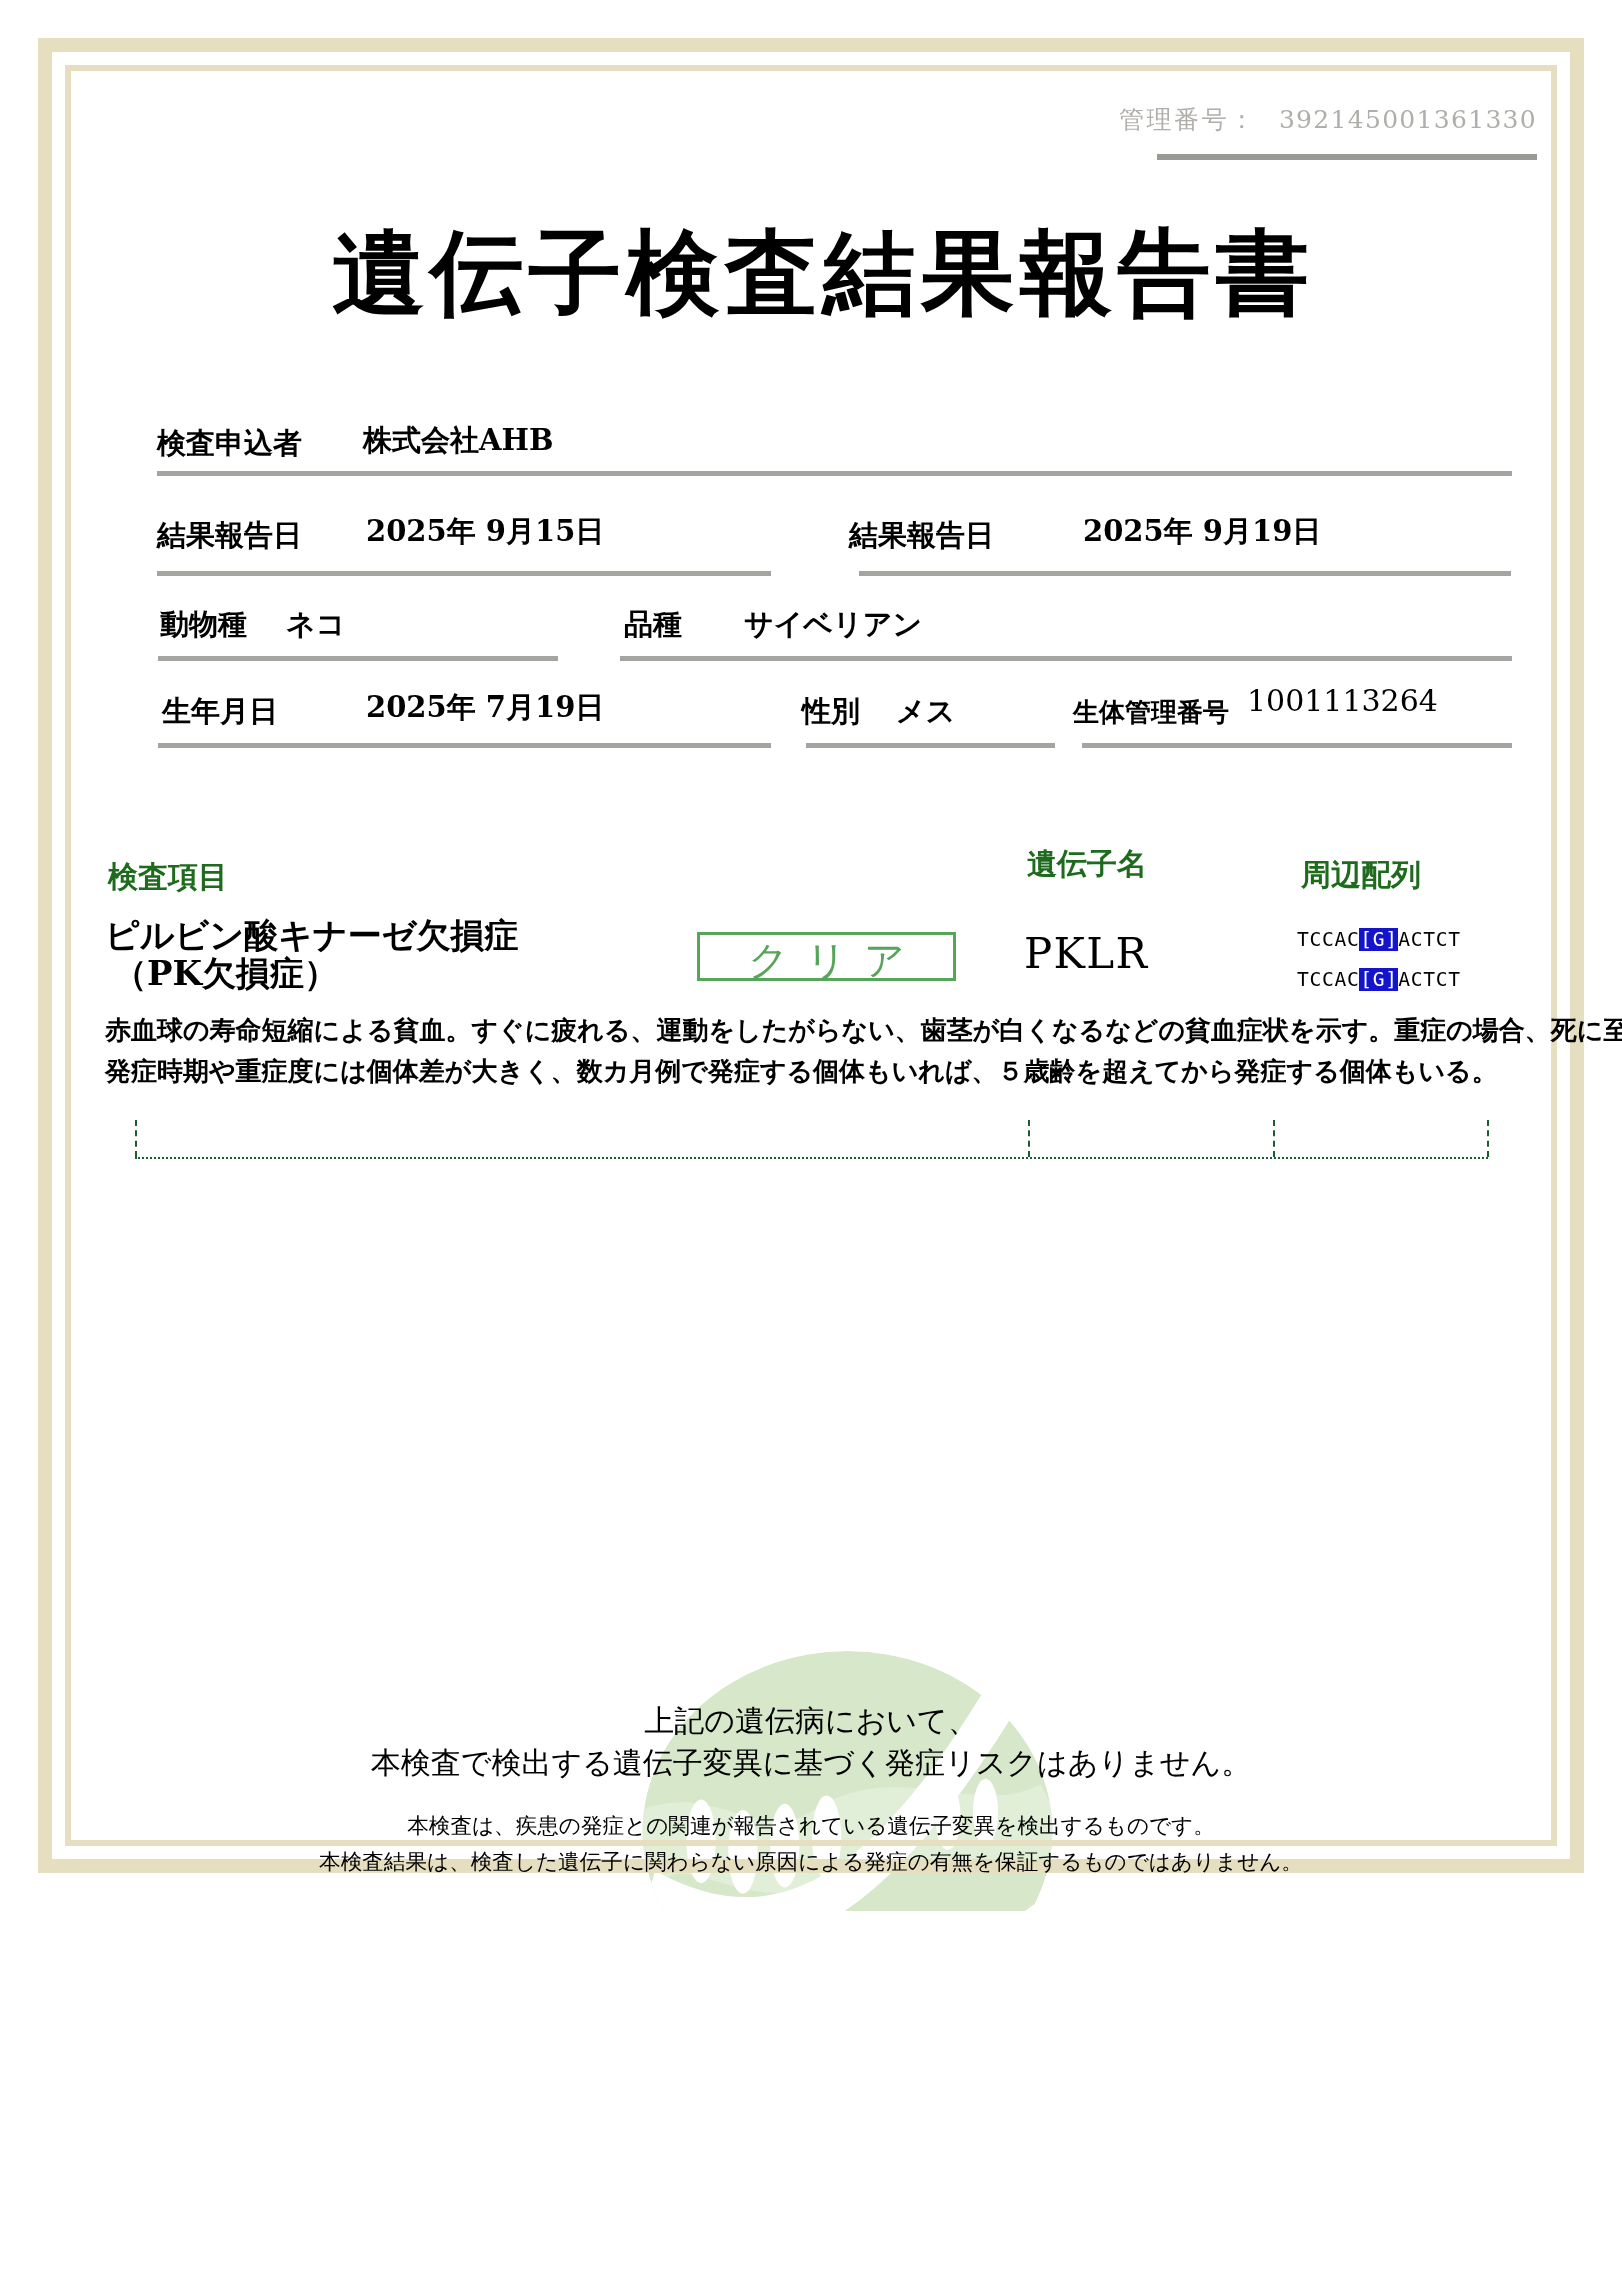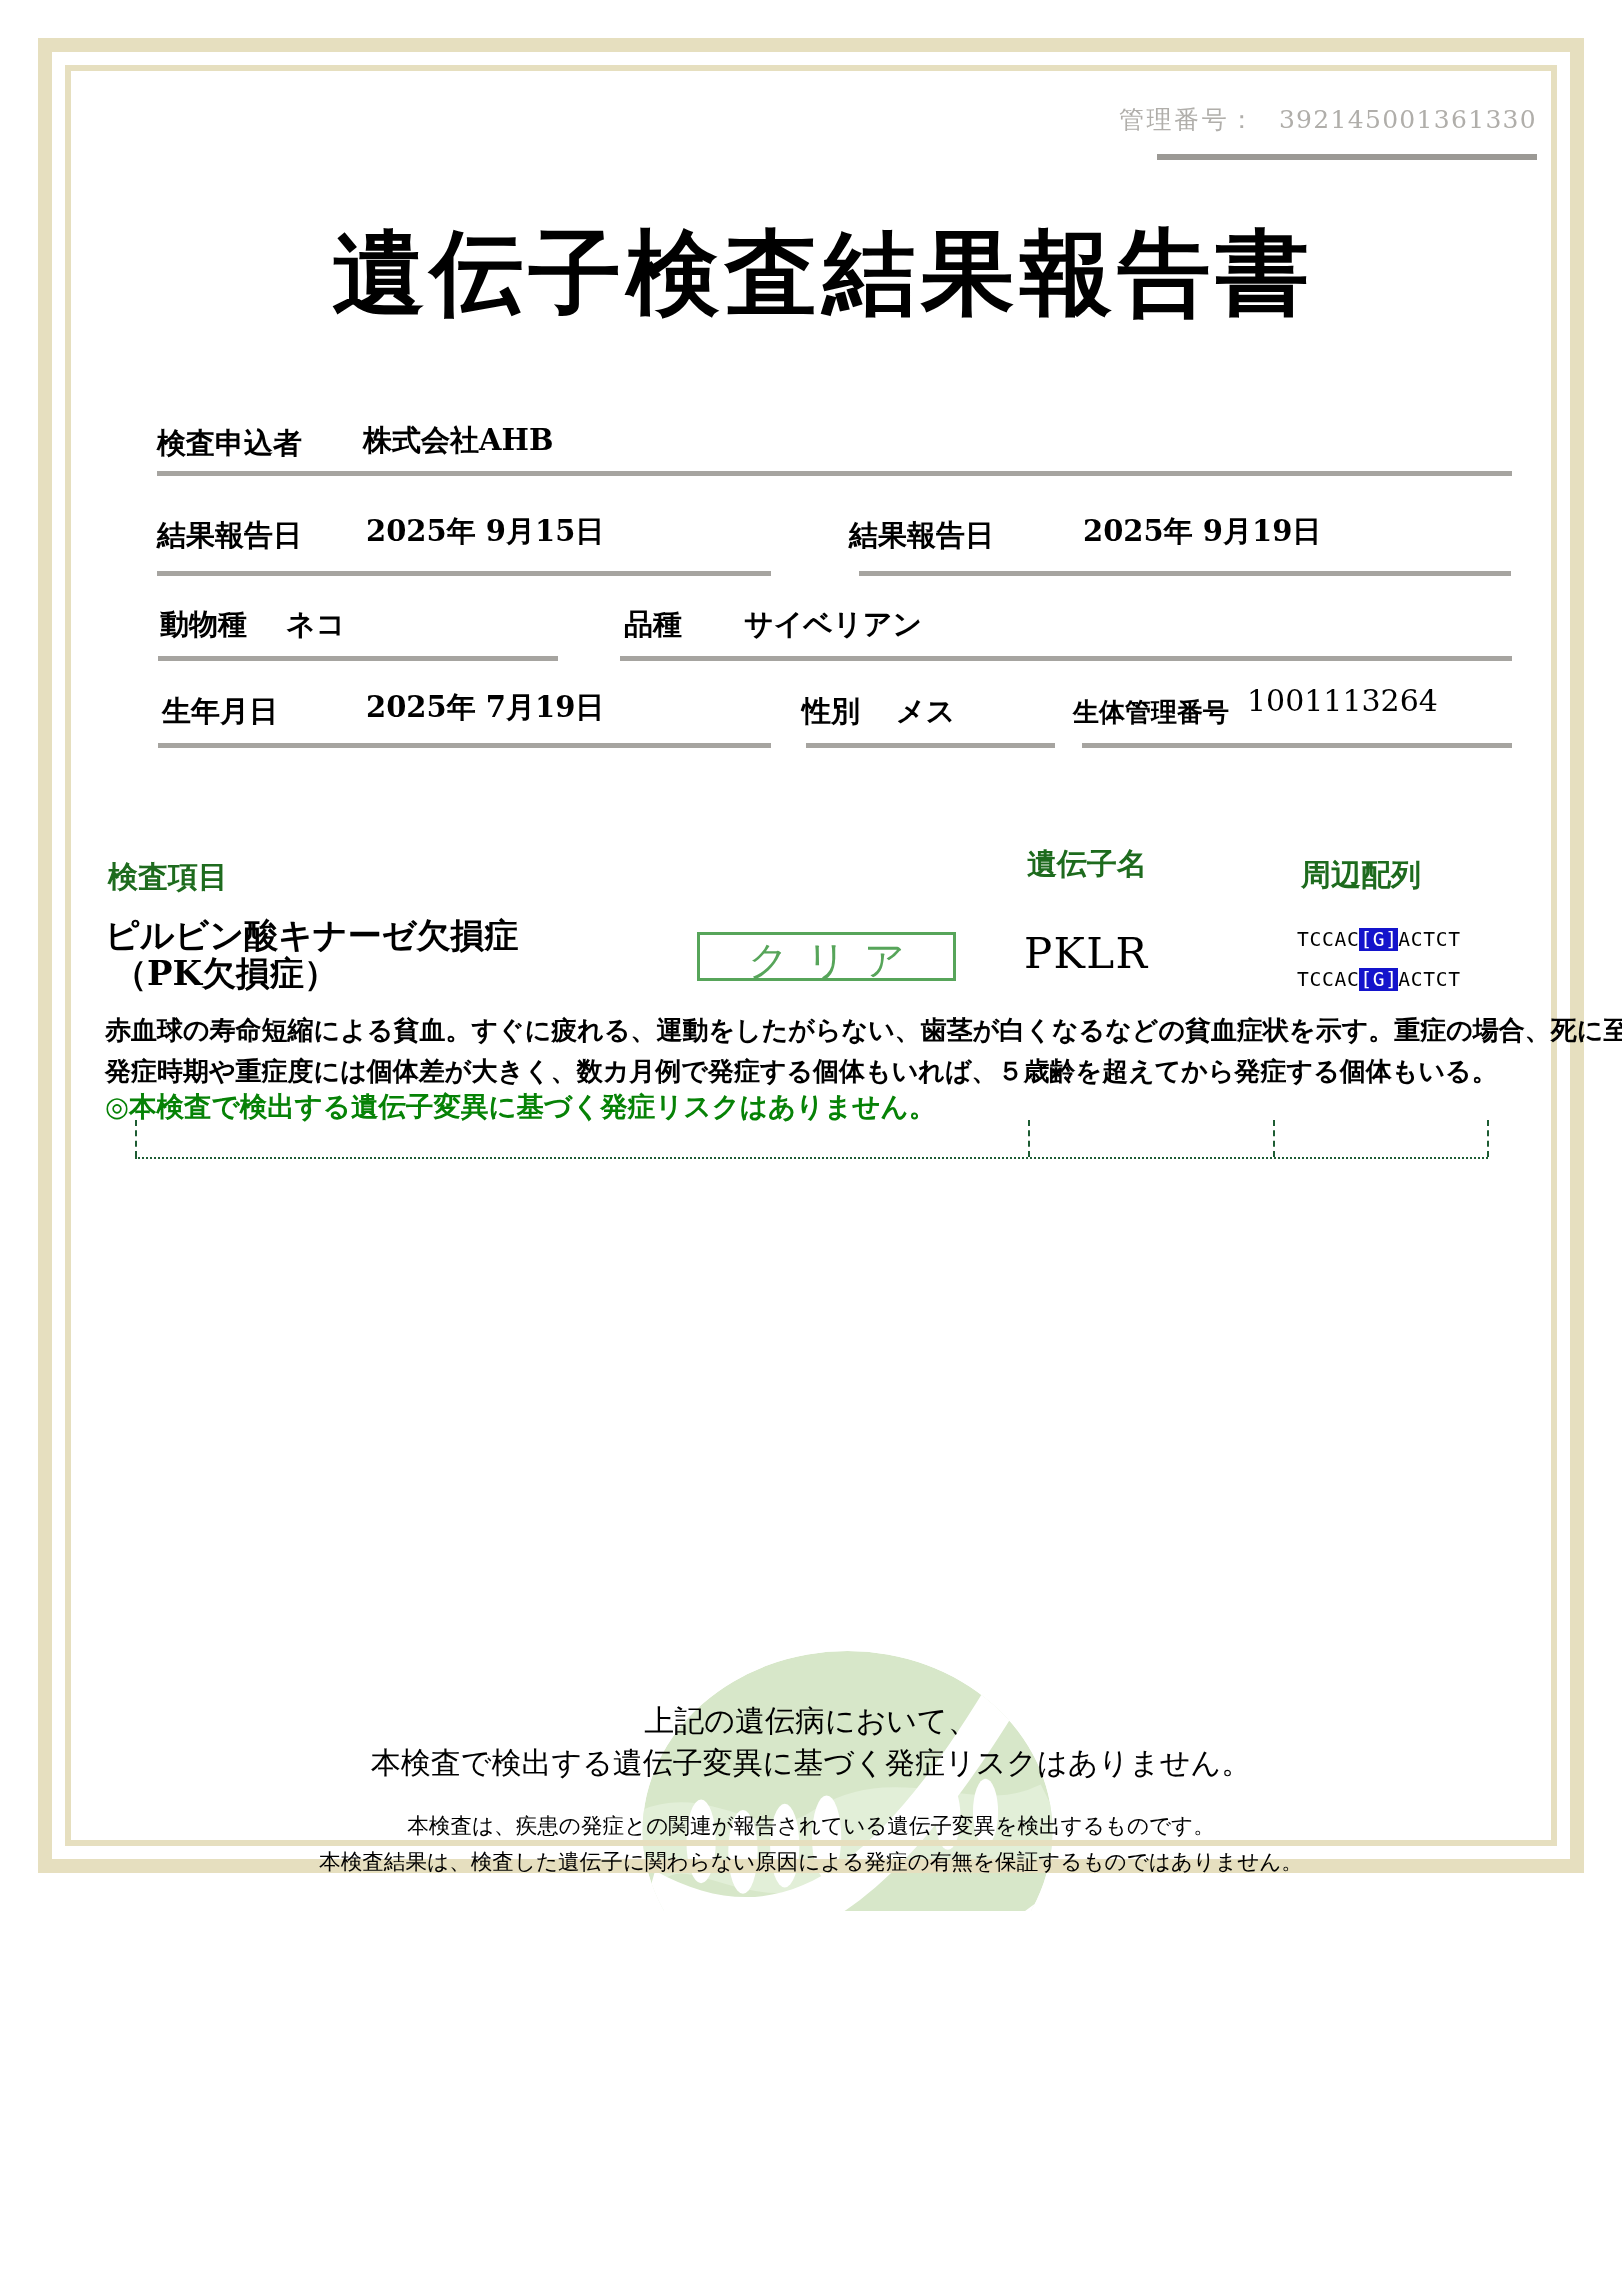--- a/index.html
+++ b/index.html
@@ -128,21 +128,20 @@
   <div class="abs green-lbl" style="left:1301px;top:855px;">周辺配列</div>
   <div class="abs mono seq" style="left:1297px;top:928px;">
     <span>TCCAC</span><span class="variant">[G]</span><span>ACTCT</span>
   </div>
   <div class="abs mono seq" style="left:1297px;top:968px;">
     <span>TCCAC</span><span class="variant">[G]</span><span>ACTCT</span>
   </div>
 
   <div class="abs desc" style="left:105px;top:1013px;">赤血球の寿命短縮による貧血。すぐに疲れる、運動をしたがらない、歯茎が白くなるなどの貧血症状を示す。重症の場合、死に至る。</div>
   <div class="abs desc" style="left:105px;top:1054px;">発症時期や重症度には個体差が大きく、数カ月例で発症する個体もいれば、５歳齢を超えてから発症する個体もいる。</div>
-  <div class="abs risk" style="left:105px;top:1089px;">◎本検査で検出する遺伝子変異に基づく発症リスクはありません。</div>
 
   <div class="abs vstub" style="left:135px;top:1120px;"></div>
   <div class="abs vstub" style="left:1028px;top:1120px;"></div>
   <div class="abs vstub" style="left:1273px;top:1120px;"></div>
   <div class="abs vstub" style="left:1487px;top:1120px;"></div>
   <div class="abs hdash" style="left:135px;top:1157px;"></div>
 
   <div class="abs sans sum-big" style="top:1701px;">上記の遺伝病において、</div>
   <div class="abs sans sum-big" style="top:1743px;">本検査で検出する遺伝子変異に基づく発症リスクはありません。</div>
   <div class="abs sans sum-small" style="top:1811px;">本検査は、疾患の発症との関連が報告されている遺伝子変異を検出するものです。</div>

